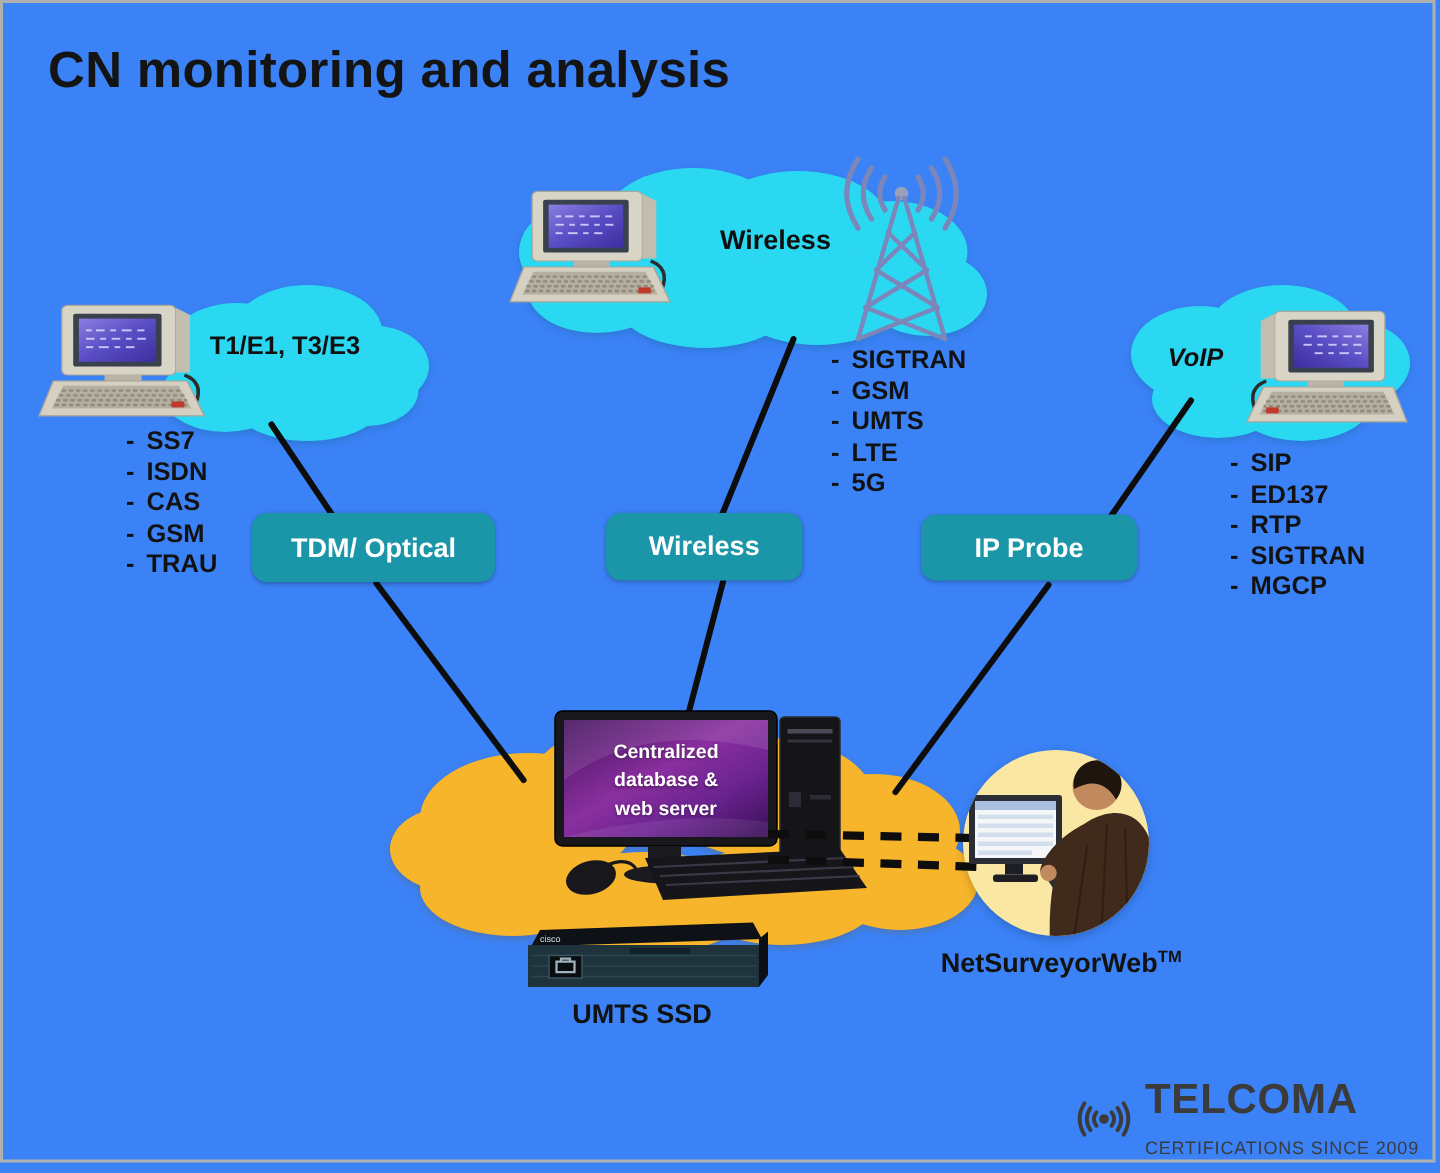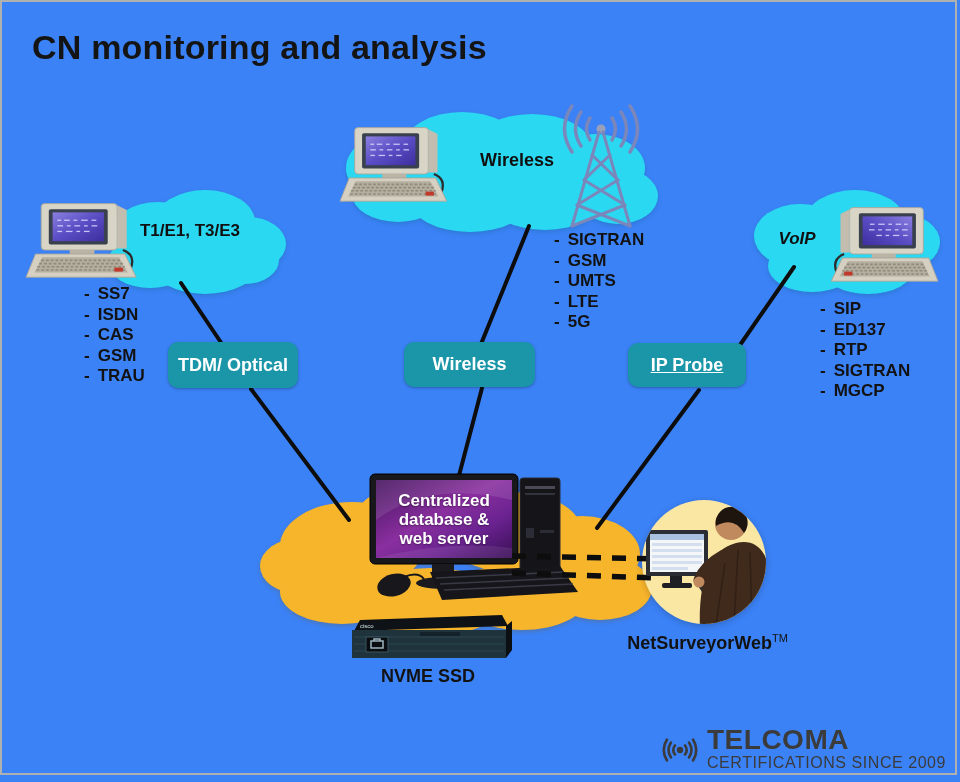--- a/index.html
+++ b/index.html
@@ -21,37 +21,37 @@
   .proto-list { position:absolute; color:#121212; font-weight:700; font-size:17px; }
   #list-tdm   { left:84px;  top:284px; }
   #list-wless { left:554px; top:230px; }
   #list-voip  { left:820px; top:299px; }
   .proto-row { display:flex; line-height:20.6px; white-space:nowrap; }
   .proto-row .dash { margin-right:8px; }
 
   .node-btn { position:absolute; background:#1b96a8; color:#ffffff; border-radius:10px;
               display:flex; align-items:center; justify-content:center;
               font-size:18px; font-weight:700; box-shadow:0 1px 3px rgba(0,0,0,.28); }
-  #node-tdm   { left:168px; top:342px; width:130px; height:46px; }
+  #node-tdm   { left:168px; top:342px; width:162px; height:46px; }
   #node-wless { left:404px; top:342px; width:131px; height:45px; }
-  #node-ip    { left:628px; top:343px; width:118px; height:44px;text-decoration:underline; }
+  #node-ip    { left:614px; top:343px; width:144px; height:44px; }
 
   .screen-text { position:absolute; left:377px; top:491px; width:134px; text-align:center;
-                 color:#ffffff; font-size:17px; font-weight:700; line-height:19px;
+                 color:#ffffff; font-size:13px; font-weight:700; line-height:19px;
                  text-shadow:0 1px 2px rgba(0,0,0,.4); }
   .nvme-label { position:absolute; left:350px; top:666px; width:156px; text-align:center;
                 font-size:18px; font-weight:700; color:#121212; }
   .access-text { position:absolute; left:585px; top:626px; width:245px; text-align:center;
                  font-size:18px; font-weight:700; color:#121212; line-height:24px; }
-  .access-text sup { font-size:11px; font-weight:400; }
+  .access-text sup { font-size:11px; font-weight:700; }
 
   .logo { position:absolute; right:14px; bottom:10px; display:flex; align-items:center; gap:4px; }
   .logo-txt { display:flex; flex-direction:column; align-items:flex-start; }
   .logo-name { font-size:28px; font-weight:700; color:#3b3b3b; letter-spacing:0.5px; line-height:26px; }
-  .logo-tag  { font-size:16px; font-weight:400; color:#3b3b3b; letter-spacing:0.55px; margin-top:1px; }
+  .logo-tag  { font-size:12px; font-weight:400; color:#3b3b3b; letter-spacing:0.55px; margin-top:12px; }
 </style>
 </head>
 <body>
 
 <div class="page">
 
   <svg class="diagram" width="960" height="782" viewBox="0 0 960 782">
     <defs>
       <linearGradient id="crtGrad" x1="0" y1="0" x2="1" y2="1">
         <stop offset="0" stop-color="#8a7fe0"></stop>
@@ -329,21 +329,21 @@
   <div class="node-btn" id="node-tdm">TDM/ Optical</div>
   <div class="node-btn" id="node-wless">Wireless</div>
   <div class="node-btn" id="node-ip">IP Probe</div>
 
   <div class="screen-text">
     <div>Centralized</div>
     <div>database &amp;</div>
     <div>web server</div>
   </div>
 
-  <div class="nvme-label">NVME SSD</div>
+  <div class="nvme-label">UMTS SSD</div>
 
   <div class="access-text">
     <div>
       <span>NetSurveyorWeb</span><sup>TM</sup>
     </div>
   </div>
 
   <div class="logo">
     <svg width="46" height="38" viewBox="0 0 46 38">
       <g stroke="#3b3b3b" stroke-width="2.6" fill="none" stroke-linecap="round">

